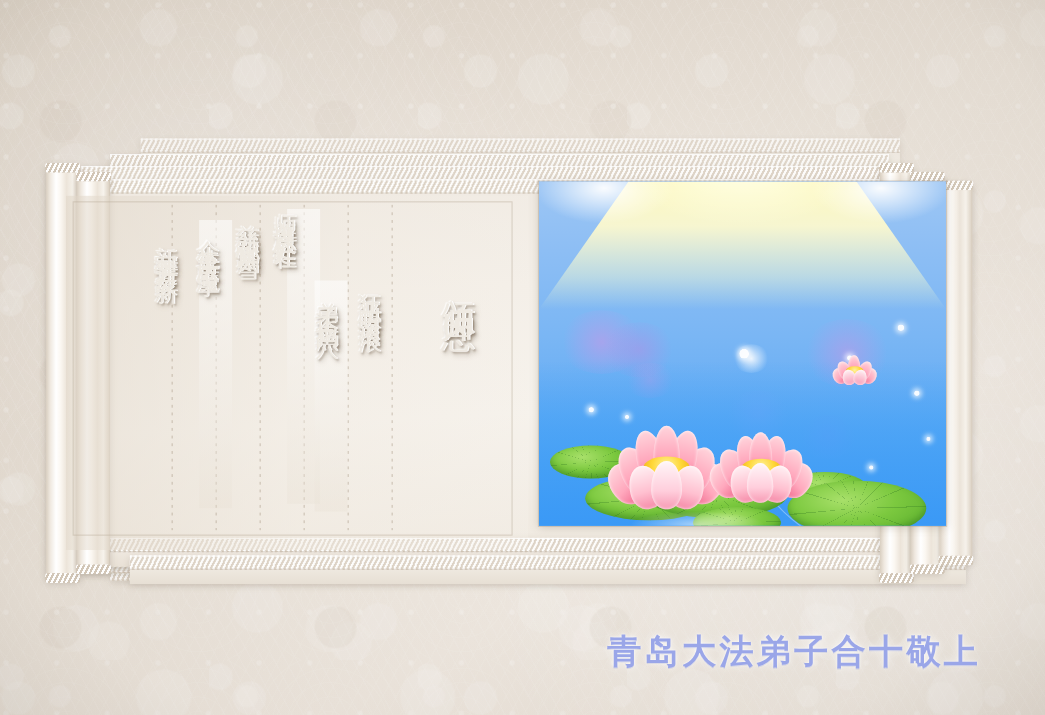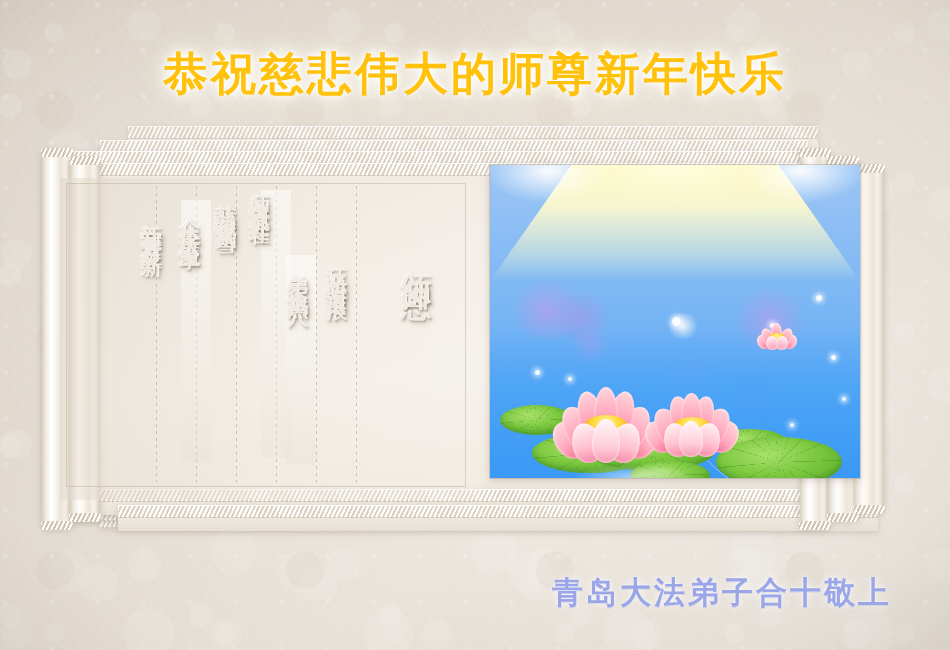--- a/index.html
+++ b/index.html
@@ -209,21 +209,20 @@
 </head>
 <body>
 
 <div class="stage">
 
   <div class="bg"></div>
   <div class="bg-damask"></div>
   <div class="bg-damask2"></div>
   <div class="bg-vig"></div>
 
-  <div class="title">恭祝慈悲伟大的师尊新年快乐</div>
 
   <div class="scroll-wrap">
 
     <div class="sheet back3">
       <div class="band top"></div>
       <div class="band bot"></div>
     </div>
     <div class="sheet back2">
       <div class="band top"></div>
       <div class="band bot"></div>

